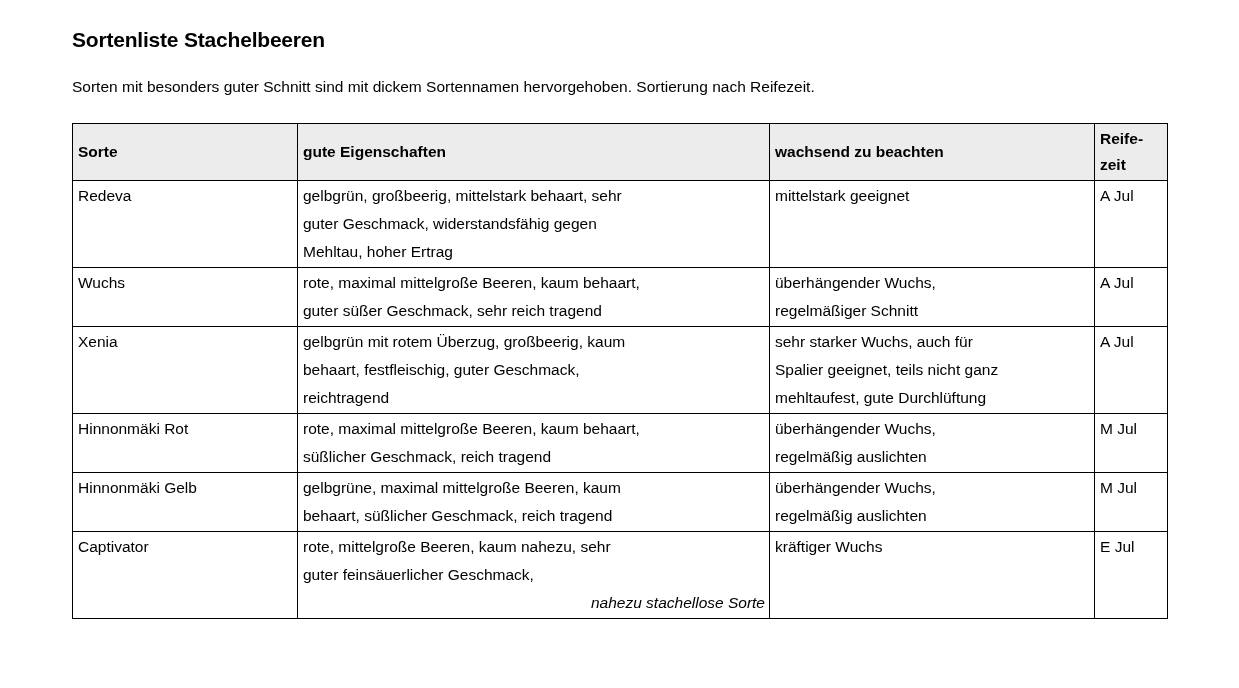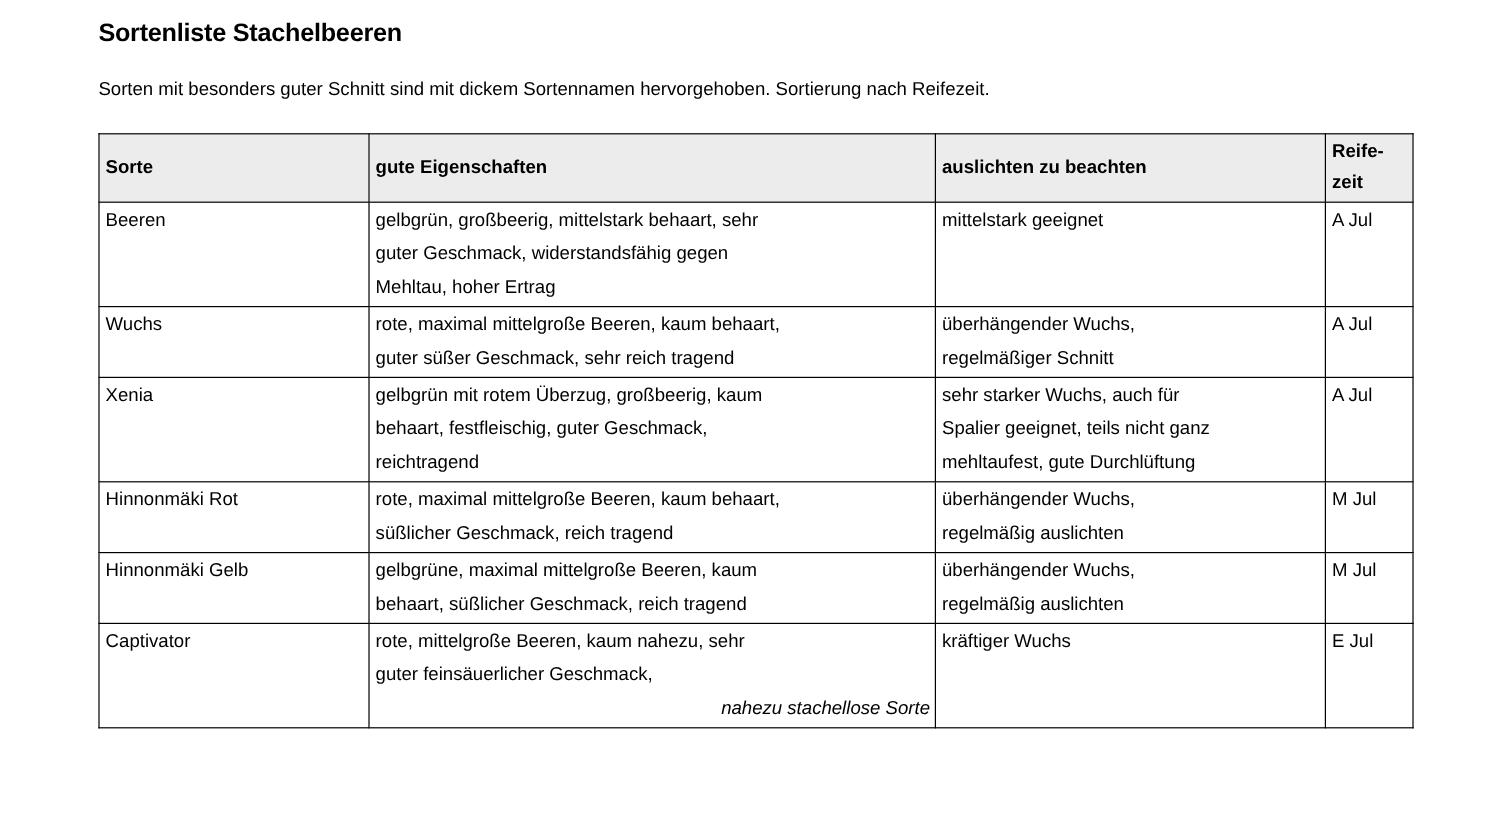--- a/index.html
+++ b/index.html
@@ -6,23 +6,22 @@
     margin: 0;
     padding: 0;
     background: #ffffff;
     width: 1239px;
     height: 688px;
     overflow: hidden;
     font-family: "Liberation Sans", sans-serif;
     color: #000000;
   }
   .page {
-    padding: 16px 72px 0 72px;
+    padding: 28px 72px 0 72px;
     box-sizing: border-box;
-    margin-left: 10px;
   }
   .title {
     font-size: 21px;
     font-weight: bold;
     margin: 0;
     letter-spacing: -0.2px;
   }
   .intro {
     font-size: 15.5px;
     margin: 25px 0 0 0;
@@ -77,28 +76,28 @@
     <colgroup>
       <col style="width:225px">
       <col style="width:472px">
       <col style="width:325px">
       <col style="width:73px">
     </colgroup>
     <thead>
       <tr>
         <th class="col-sorte">Sorte</th>
         <th>gute Eigenschaften</th>
-        <th>auslichten zu beachten</th>
+        <th>wachsend zu beachten</th>
         <th class="col-reife">Reife-
 zeit</th>
       </tr>
     </thead>
     <tbody>
         <tr>
-          <td class="col-sorte"><span class="bold">Beeren</span></td>
+          <td class="col-sorte"><span class="bold">Redeva</span></td>
           <td><span>gelbgrün, großbeerig, mittelstark behaart, sehr
 guter Geschmack, widerstandsfähig gegen
 Mehltau, hoher Ertrag</span></td>
           <td><span>mittelstark geeignet</span></td>
           <td class="col-reife">A Jul</td>
         </tr>
         <tr>
           <td class="col-sorte"><span>Wuchs</span></td>
           <td><span>rote, maximal mittelgroße Beeren, kaum behaart,
 guter süßer Geschmack, sehr reich tragend</span></td>

